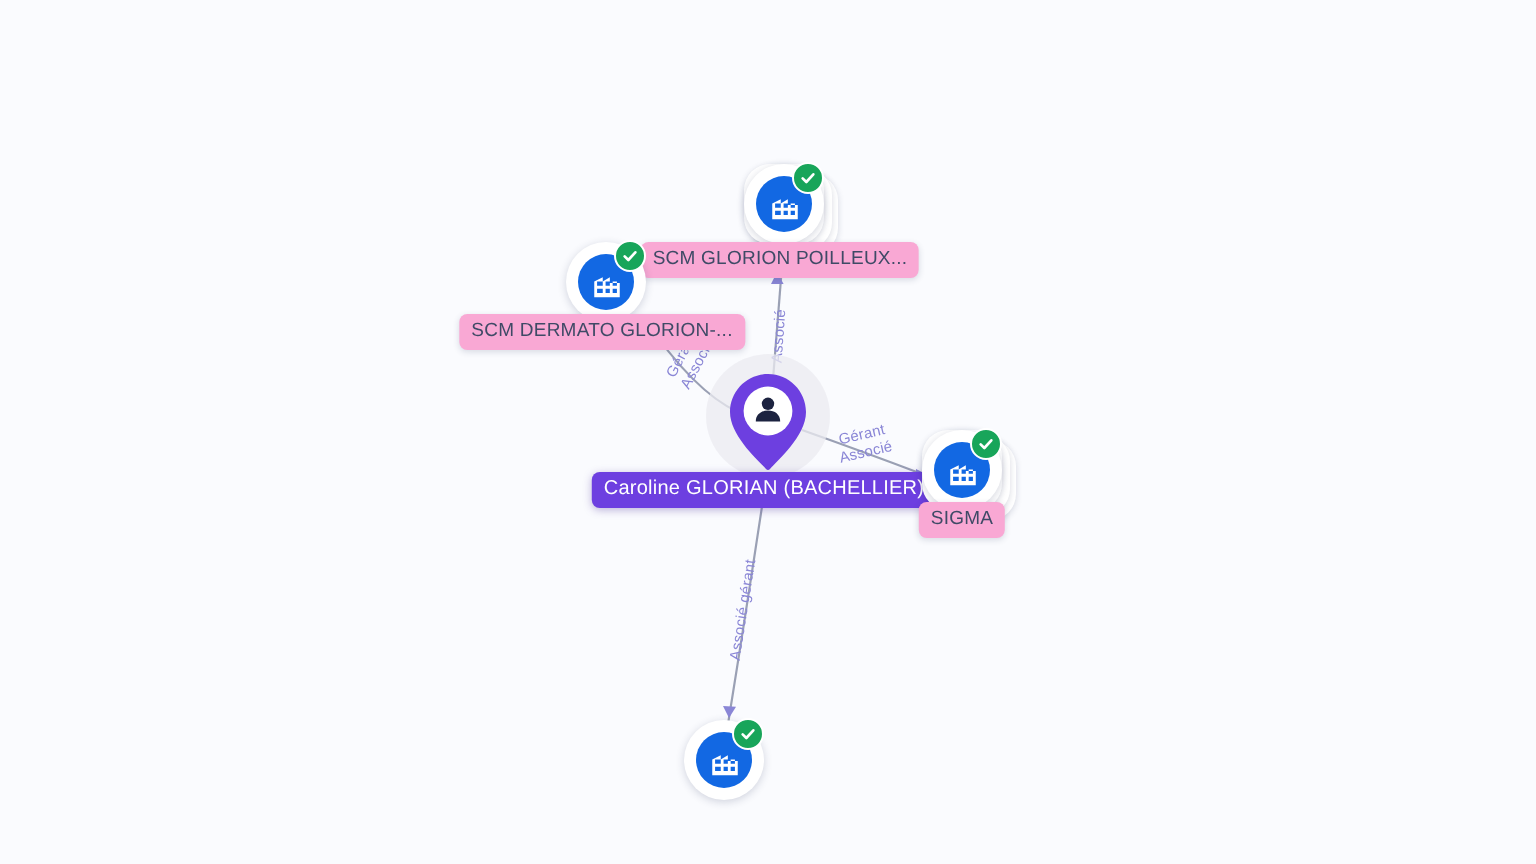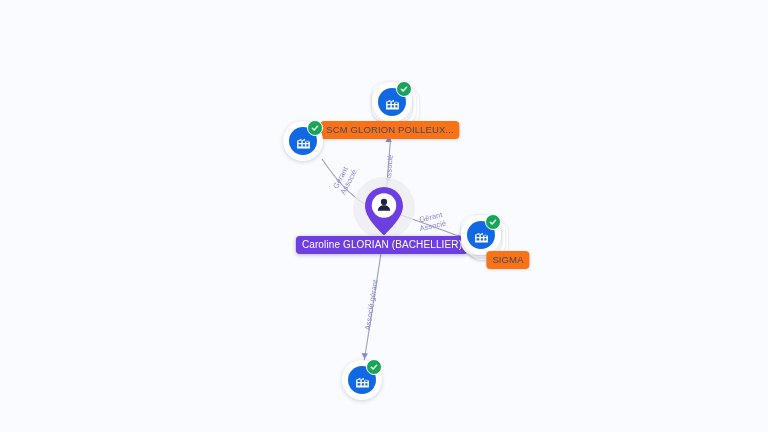--- a/index.html
+++ b/index.html
@@ -130,21 +130,21 @@
   .pin svg { display: block; }
 
   
   .node-label {
     position: absolute;
     transform: translate(-50%, 0);
     white-space: nowrap;
     font-size: 9.5px;
     letter-spacing: .12px;
     color: #3f4a66;
-    background: #f97316;
+    background: #f9a8d4;
     border-radius: 4px;
     padding: 3px 6px 4px 6px;
     box-shadow: 0 1px 3px rgba(40,50,90,0.16);
   }
   .node-label.selected {
     background: #6d3fe0;
     color: #ffffff;
     box-shadow: 0 1px 4px rgba(70,40,150,0.35);
     font-size: 10px;
   }
@@ -230,20 +230,21 @@
           </svg>
         </div>
       </div>
       <div class="verified-badge">
         <svg width="8" height="8" viewBox="0 0 24 24" fill="none" stroke="#ffffff" stroke-width="4" stroke-linecap="round" stroke-linejoin="round">
             <path d="M4 12.5l5.5 5.5L20 6.5"></path>
           </svg>
       </div>
     </div>
   </div>
+  <div class="node-label" style="left:301px; top:157px;">SCM DERMATO GLORION-...</div>
 
   <div class="node person-node" style="left:384px; top:211px;">
     <div class="node-hit">
       <div class="halo"></div>
       <div class="pin">
         <svg width="46" height="52" viewBox="0 0 46 52">
           <path d="M23 2C12.5 2 4 10.5 4 21c0 12 14.5 24.5 18 28.5 0.6 0.7 1.4 0.7 2 0C27.5 45.5 42 33 42 21 42 10.5 33.5 2 23 2z" fill="#6d3fe0"></path>
           <circle cx="23" cy="20.5" r="12.2" fill="#ffffff"></circle>
           <g fill="#1c2340" transform="translate(23,20.5)">
             <circle cx="0" cy="-3.6" r="3.1"></circle>
@@ -269,21 +270,21 @@
           </svg>
         </div>
       </div>
       <div class="verified-badge">
         <svg width="8" height="8" viewBox="0 0 24 24" fill="none" stroke="#ffffff" stroke-width="4" stroke-linecap="round" stroke-linejoin="round">
             <path d="M4 12.5l5.5 5.5L20 6.5"></path>
           </svg>
       </div>
     </div>
   </div>
-  <div class="node-label" style="left:481px; top:251px;margin-left:27px;">SIGMA</div>
+  <div class="node-label" style="left:481px; top:251px;">SIGMA</div>
 
   <div class="node company-node" style="left:362px; top:380px;">
     <div class="node-hit">
       <div class="disc">
         <div class="disc-inner">
           <svg width="17" height="17" viewBox="0 0 24 24" fill="#ffffff">
             <path d="M3 21V11l6-3v3l5-3v4h7v10H3zm2-2h4v-3H5v3zm0-5h4v-3H5v3zm6 5h3v-3h-3v3zm0-5h3v-3h-3v3zm5 5h3v-3h-3v3zm0-5h3v-3h-3v3z"></path>
           </svg>
         </div>
       </div>

